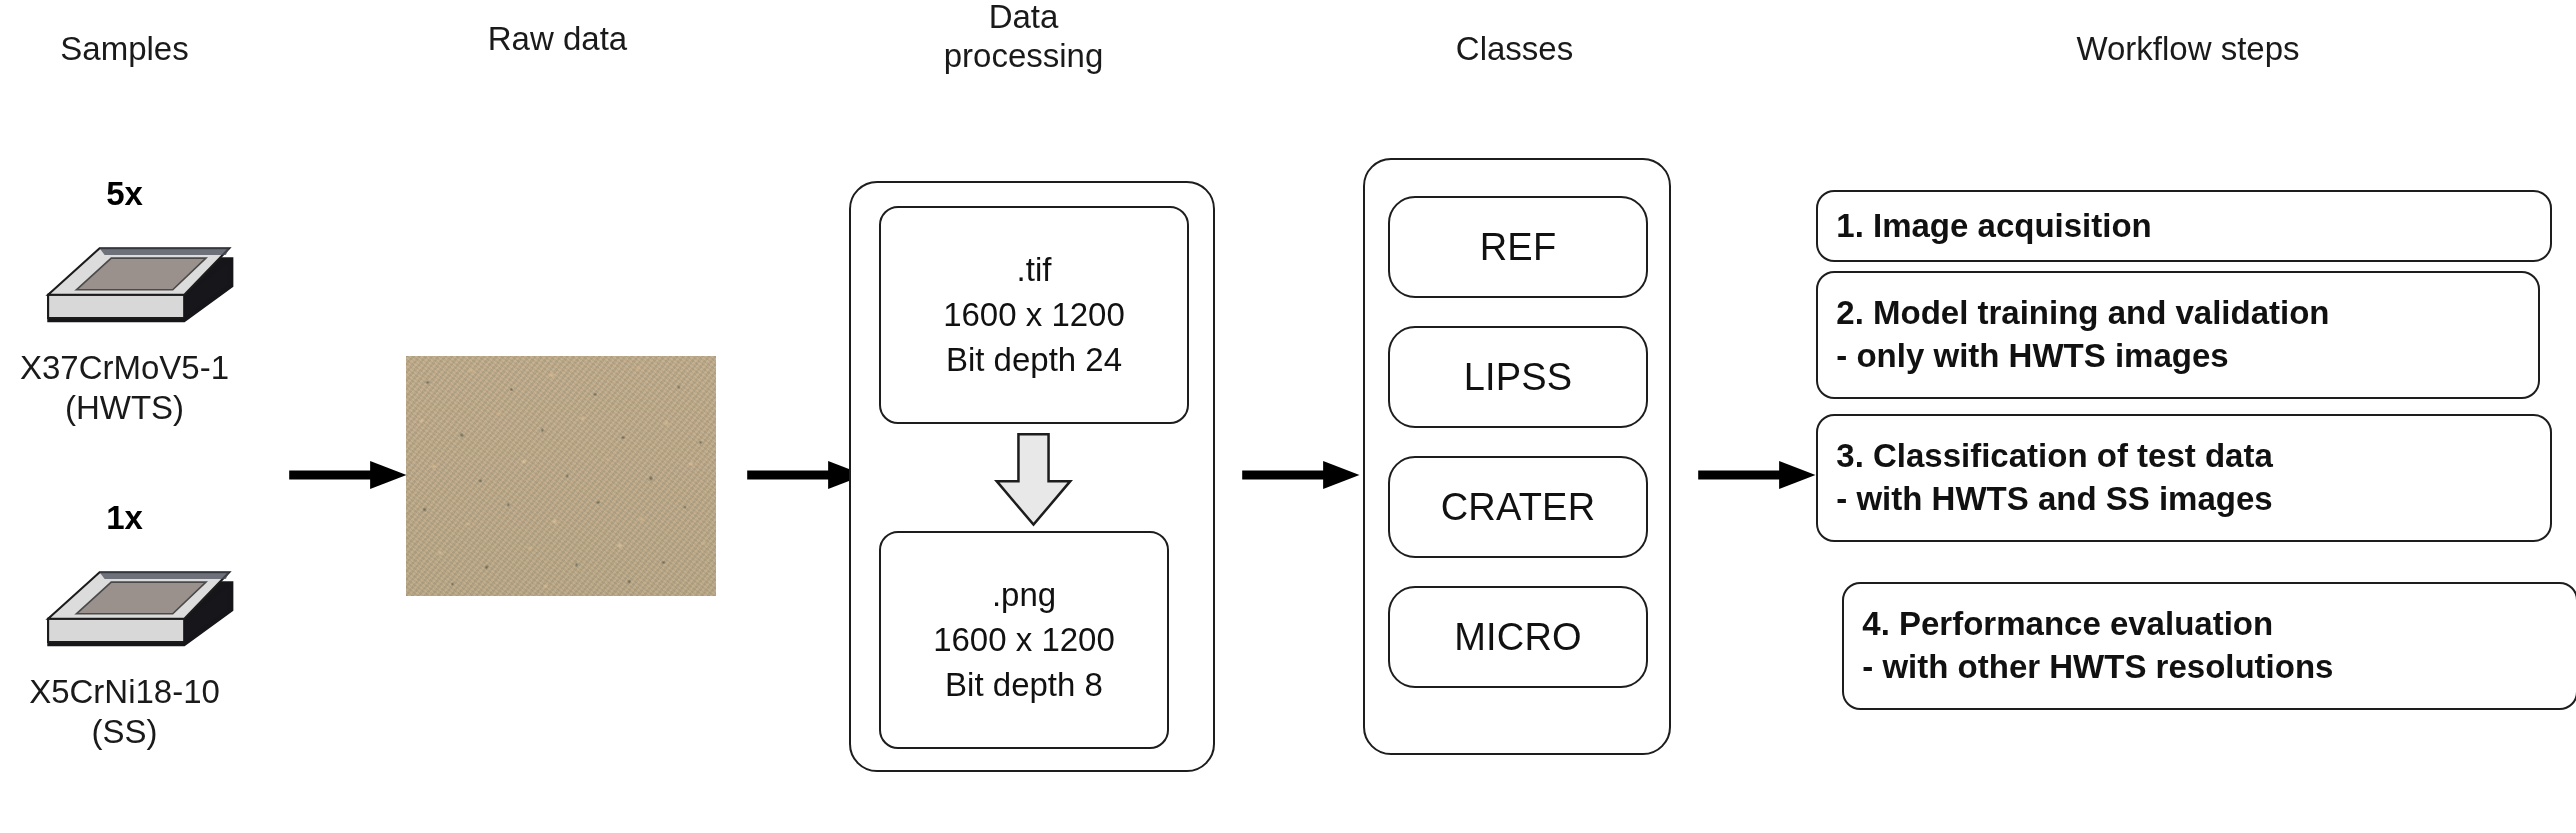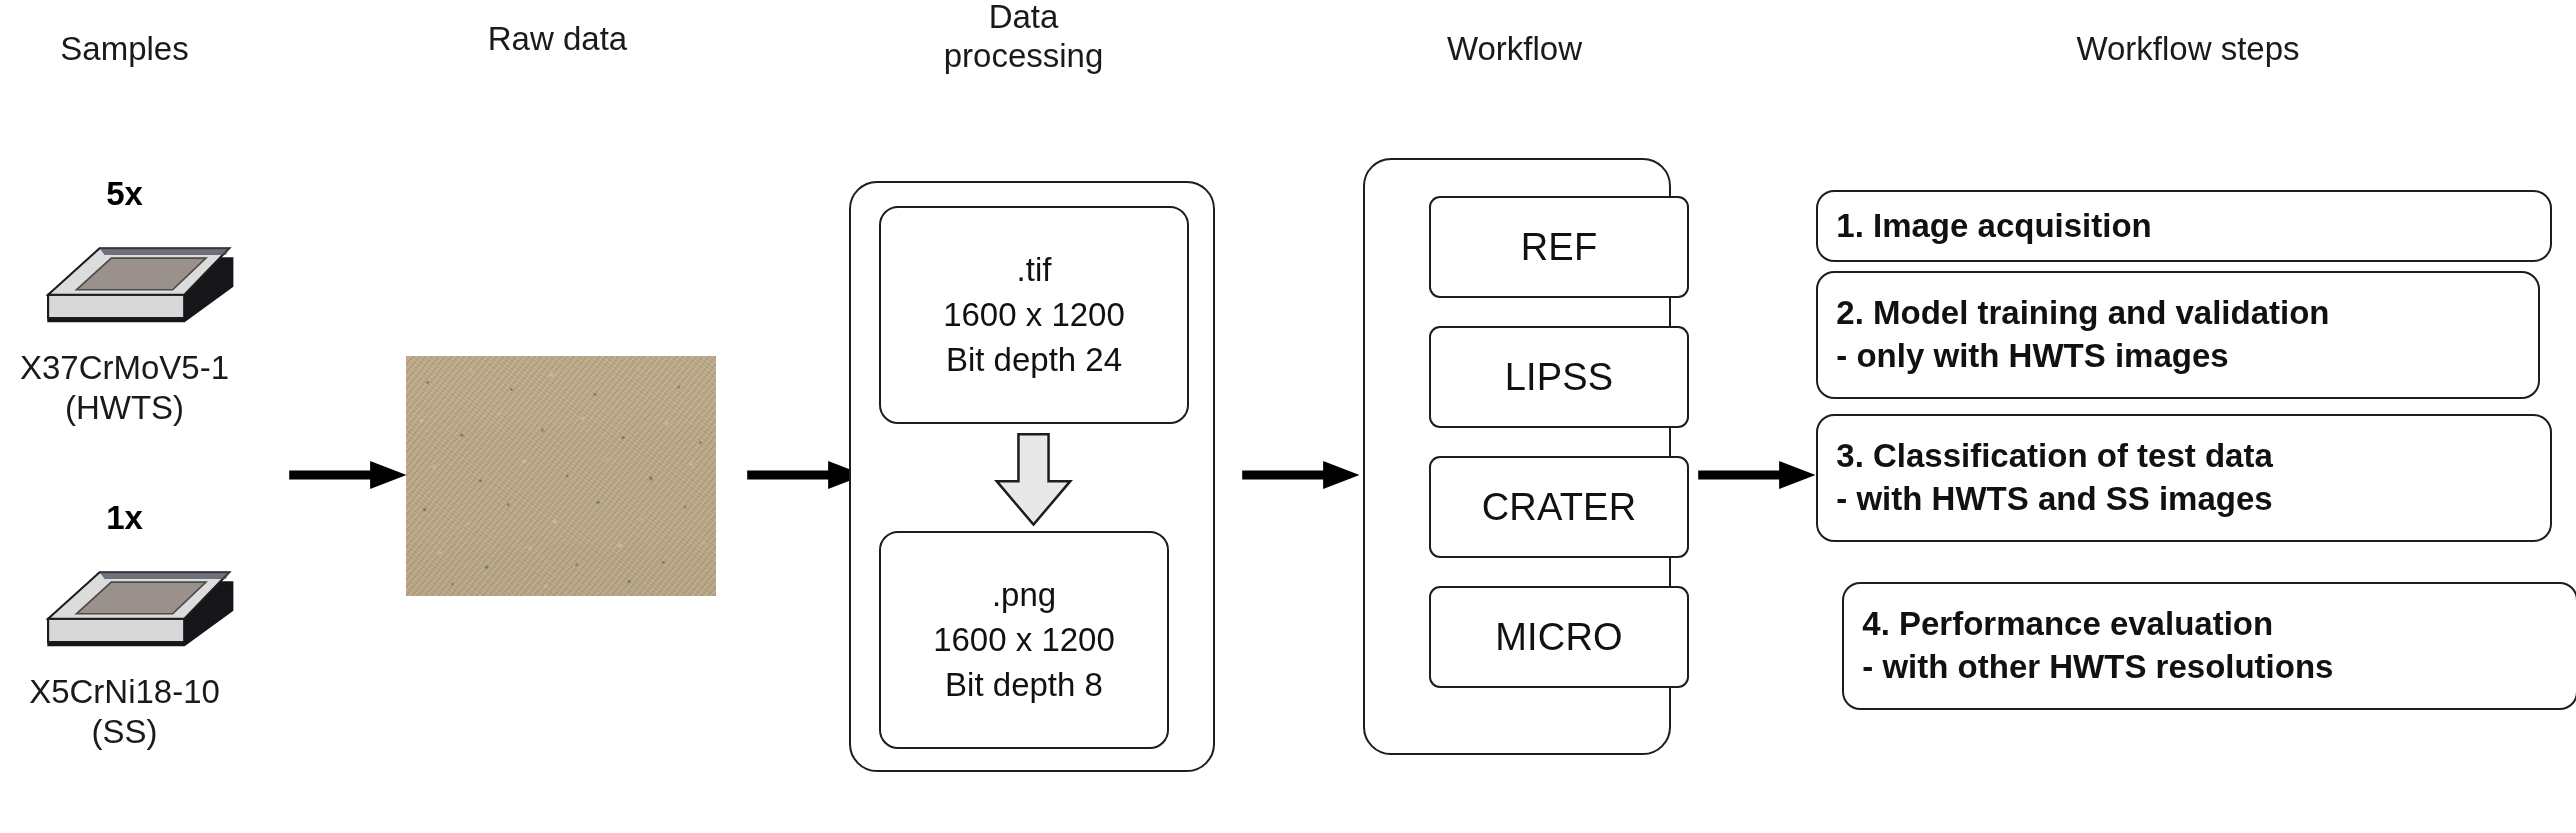--- a/index.html
+++ b/index.html
@@ -74,21 +74,21 @@
       linear-gradient(#c3ae8e,#bca988);
   }
 
   
   .rbox{
     position:absolute;box-sizing:border-box;
     border:2.5px solid #1d1d1d;background:#fff;
   }
   .rbox.outer{border-radius:28px;}
   .rbox.inner{border-radius:19px;}
-  .rbox.cls{border-radius:11px;margin-left:41px;}
+  .rbox.cls{border-radius:27px;}
   .rbox.step{border-radius:18.3px;}
 
   .box-text{
     position:absolute;left:0;right:0;text-align:center;
     font-size:33px;line-height:1.36;white-space:pre-line;color:#111;
   }
   .cls-text{
     position:absolute;left:0;right:0;top:50%;transform:translateY(-50%);
     text-align:center;font-size:38px;color:#111;letter-spacing:0.2px;
   }
@@ -103,21 +103,21 @@
 </head>
 <body>
 
 <div class="col-head" style="left:-50px;top:30px;width:349px;">Samples</div>
 
 <div class="col-head" style="left:383px;top:20px;width:349px;">Raw data</div>
 
 <div class="col-head" style="left:849px;top:-1.7px;width:349px;">Data
 processing</div>
 
-<div class="col-head" style="left:1340px;top:30px;width:349px;">Workflow</div>
+<div class="col-head" style="left:1340px;top:30px;width:349px;">Classes</div>
 
 <div class="col-head" style="left:1897px;top:30px;width:582px;">Workflow steps</div>
 
 <div class="count-lbl" style="left:-50px;top:175px;width:349px;">5x</div>
 
 <div class="plate" style="left:33px;top:215px;width:208px;height:108px;">
   <svg width="208" height="108" viewBox="0 0 250 130">
 
     <polygon points="18,96 78,52 240,52 240,86 182,128 18,128" fill="#16161a" stroke="#16161a" stroke-width="2"></polygon>
 

